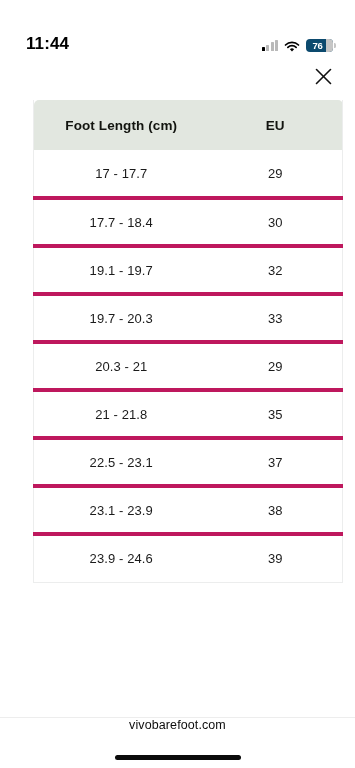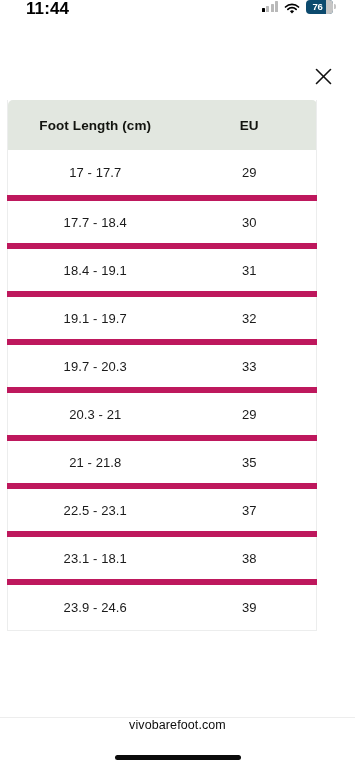--- a/index.html
+++ b/index.html
@@ -13,21 +13,21 @@
     position: relative;
     width: 355px; height: 768px;
     background: #ffffff;
     display: flex; flex-direction: column;
   }
 
   
   .statusbar {
     height: 52px;
     flex: 0 0 52px;
-    display: flex; align-items: flex-start; justify-content: space-between;
+    display: flex; align-items: flex-end; justify-content: space-between;
     padding: 0 22px 0 26px;
   }
   .status-time {
     font-size: 17px; font-weight: 600; letter-spacing: 0.1px;
     color: #000; line-height: 1;
   }
   .status-right { display: flex; align-items: center; gap: 6px; }
   .sig { display: flex; align-items: flex-end; gap: 1.5px; height: 11px; }
   .sig i { display: block; width: 3px; border-radius: 0.6px; background: #000; }
   .sig i:nth-child(1) { height: 4px; background: #000; }
@@ -67,21 +67,21 @@
   .close-btn {
     width: 26px; height: 26px;
     display: flex; align-items: center; justify-content: center;
     cursor: pointer;
   }
 
   
   .content {
     flex: 1 1 auto;
     overflow: hidden;
-    padding: 0 7px;
+    padding: 0 33px;
     position: relative;
   }
   .size-table {
     width: 309px;
     border-collapse: collapse;
     table-layout: fixed;
     border: 1px solid #eceded;
     border-top: none;
   }
   .size-table thead th {
@@ -95,21 +95,21 @@
     vertical-align: middle;
   }
   .size-table thead th:first-child { border-top-left-radius: 5px; }
   .size-table thead th:last-child  { border-top-right-radius: 5px; }
   .size-table tbody td {
     height: 48px;
     font-size: 13px;
     color: #1b1b1b;
     text-align: center;
     vertical-align: middle;
-    border-top: 6px solid #be185d;
+    border-top: 4px solid #be185d;
     background: #fff;
     letter-spacing: 0.1px;
   }
   .size-table tbody tr:first-child td { border-top: none; }
   .col-a { width: 175px; }
   .col-b { width: 134px; }
 
   
   .bottombar {
     flex: 0 0 51px;
@@ -182,45 +182,41 @@
       <tbody>
         <tr>
           <td>17 - 17.7</td>
           <td>29</td>
         </tr>
         <tr>
           <td>17.7 - 18.4</td>
           <td>30</td>
         </tr>
         <tr>
-          <td>18.4 - 19.1</td>
-          <td>31</td>
-        </tr>
-        <tr>
           <td>19.1 - 19.7</td>
           <td>32</td>
         </tr>
         <tr>
           <td>19.7 - 20.3</td>
           <td>33</td>
         </tr>
         <tr>
           <td>20.3 - 21</td>
           <td>29</td>
         </tr>
         <tr>
           <td>21 - 21.8</td>
           <td>35</td>
         </tr>
         <tr>
           <td>22.5 - 23.1</td>
           <td>37</td>
         </tr>
         <tr>
-          <td>23.1 - 18.1</td>
+          <td>23.1 - 23.9</td>
           <td>38</td>
         </tr>
         <tr>
           <td>23.9 - 24.6</td>
           <td>39</td>
         </tr>
       </tbody>
     </table>
   </div>
 

